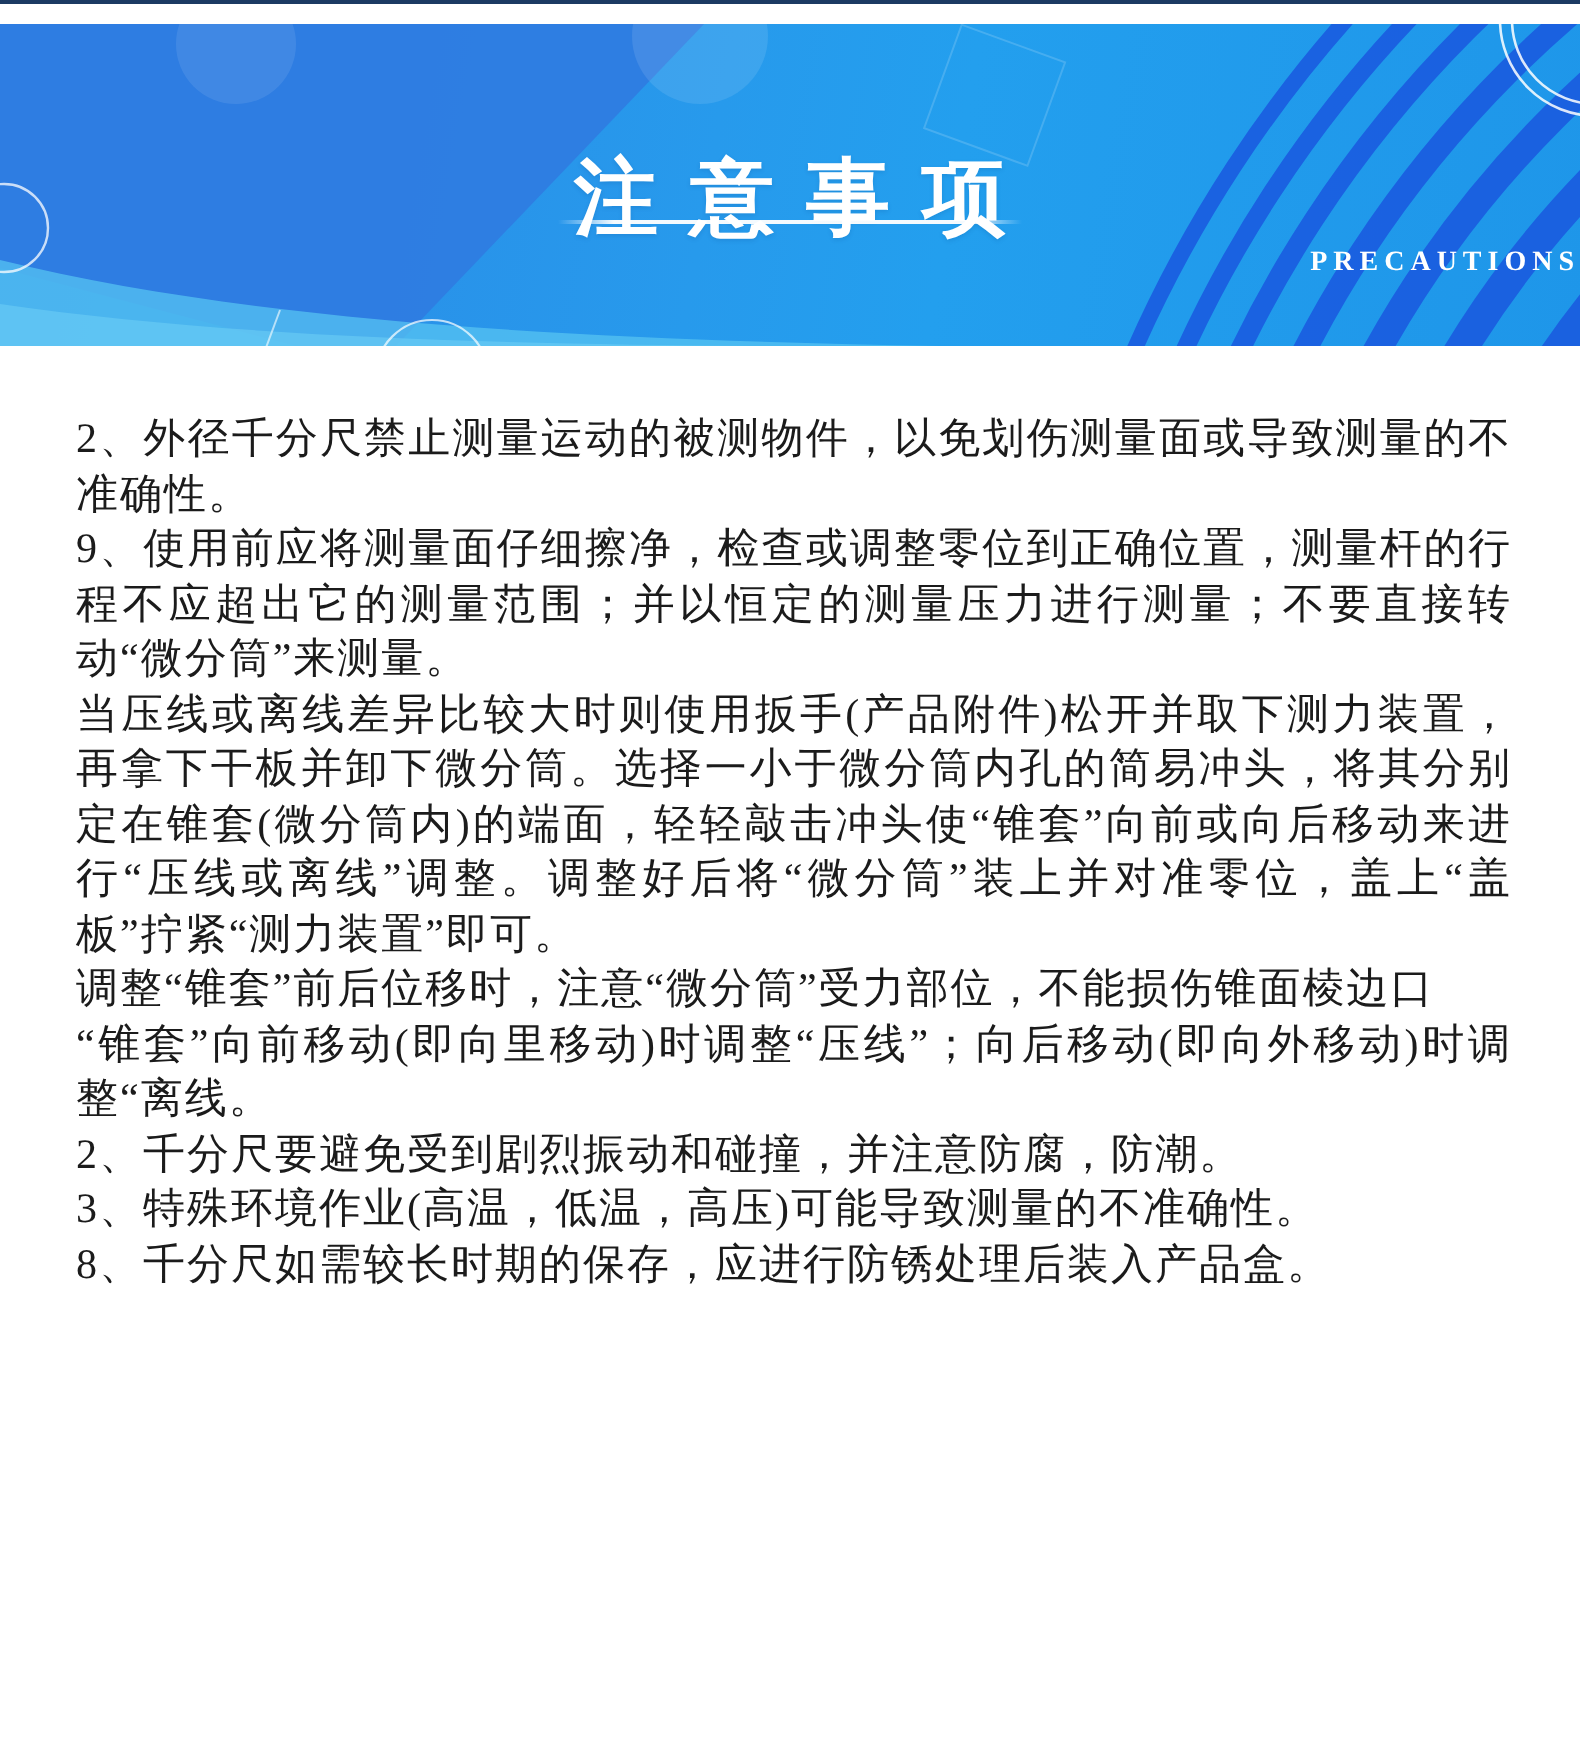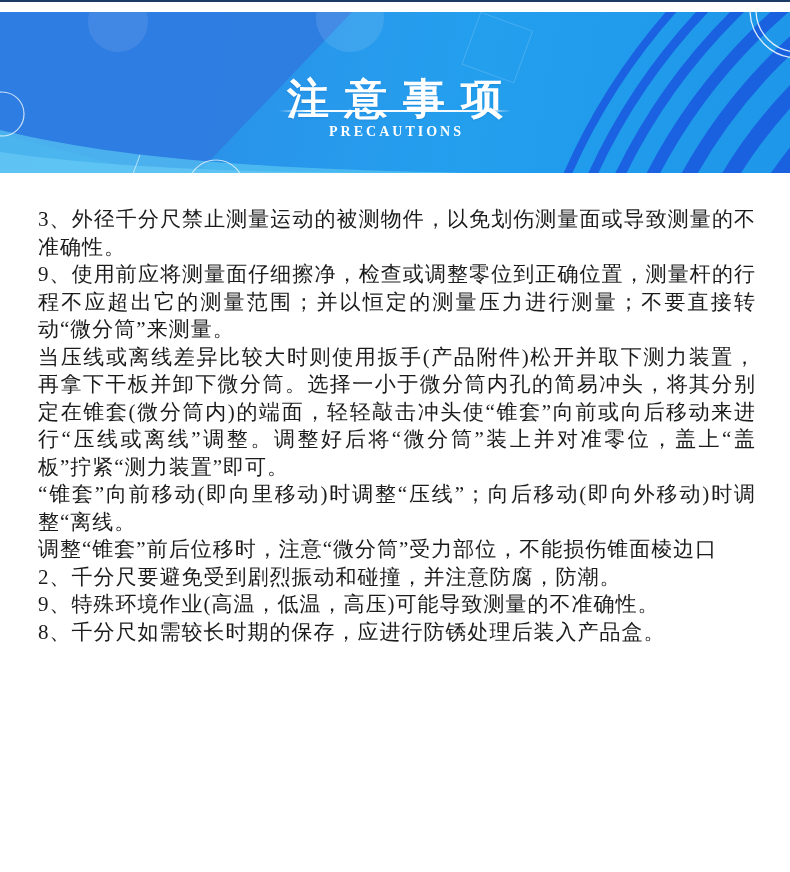--- a/index.html
+++ b/index.html
@@ -61,20 +61,21 @@
   .banner-subtitle {
     position: absolute;
     top: 112px; left: 0;
     width: 790px;
     font-family: "Liberation Serif", "DejaVu Serif", serif;
     font-size: 14px;
     font-weight: bold;
     letter-spacing: 3px;
     text-indent: 3px;
     color: #ffffff;
+    text-align: right;
   }
   .content {
     position: absolute;
     top: 206px; left: 38px;
     width: 718px;
     color: #1b1b1b;
     font-size: 21px;
     line-height: 27.5px;
     letter-spacing: 1px;
     text-align: justify;
@@ -124,23 +125,23 @@
     </svg>
 
     <div class="banner-text">
       <div class="banner-title">注意事项</div>
       <div class="banner-underline"></div>
       <div class="banner-subtitle">PRECAUTIONS</div>
     </div>
   </div>
 
   <div class="content">
-    <p>3、外径千分尺禁止测量运动的被测物件，以免划伤测量面或导致测量的不准确性。</p>
+    <p>2、外径千分尺禁止测量运动的被测物件，以免划伤测量面或导致测量的不准确性。</p>
     <p>9、使用前应将测量面仔细擦净，检查或调整零位到正确位置，测量杆的行程不应超出它的测量范围；并以恒定的测量压力进行测量；不要直接转动“微分筒”来测量。</p>
     <p>当压线或离线差异比较大时则使用扳手(产品附件)松开并取下测力装置，再拿下干板并卸下微分筒。选择一小于微分筒内孔的简易冲头，将其分别定在锥套(微分筒内)的端面，轻轻敲击冲头使“锥套”向前或向后移动来进行“压线或离线”调整。调整好后将“微分筒”装上并对准零位，盖上“盖板”拧紧“测力装置”即可。</p>
+    <p>调整“锥套”前后位移时，注意“微分筒”受力部位，不能损伤锥面棱边口</p>
     <p>“锥套”向前移动(即向里移动)时调整“压线”；向后移动(即向外移动)时调整“离线。</p>
-    <p>调整“锥套”前后位移时，注意“微分筒”受力部位，不能损伤锥面棱边口</p>
     <p>2、千分尺要避免受到剧烈振动和碰撞，并注意防腐，防潮。</p>
-    <p>9、特殊环境作业(高温，低温，高压)可能导致测量的不准确性。</p>
+    <p>3、特殊环境作业(高温，低温，高压)可能导致测量的不准确性。</p>
     <p>8、千分尺如需较长时期的保存，应进行防锈处理后装入产品盒。</p>
   </div>
 
 </div>
 
 </body></html>

